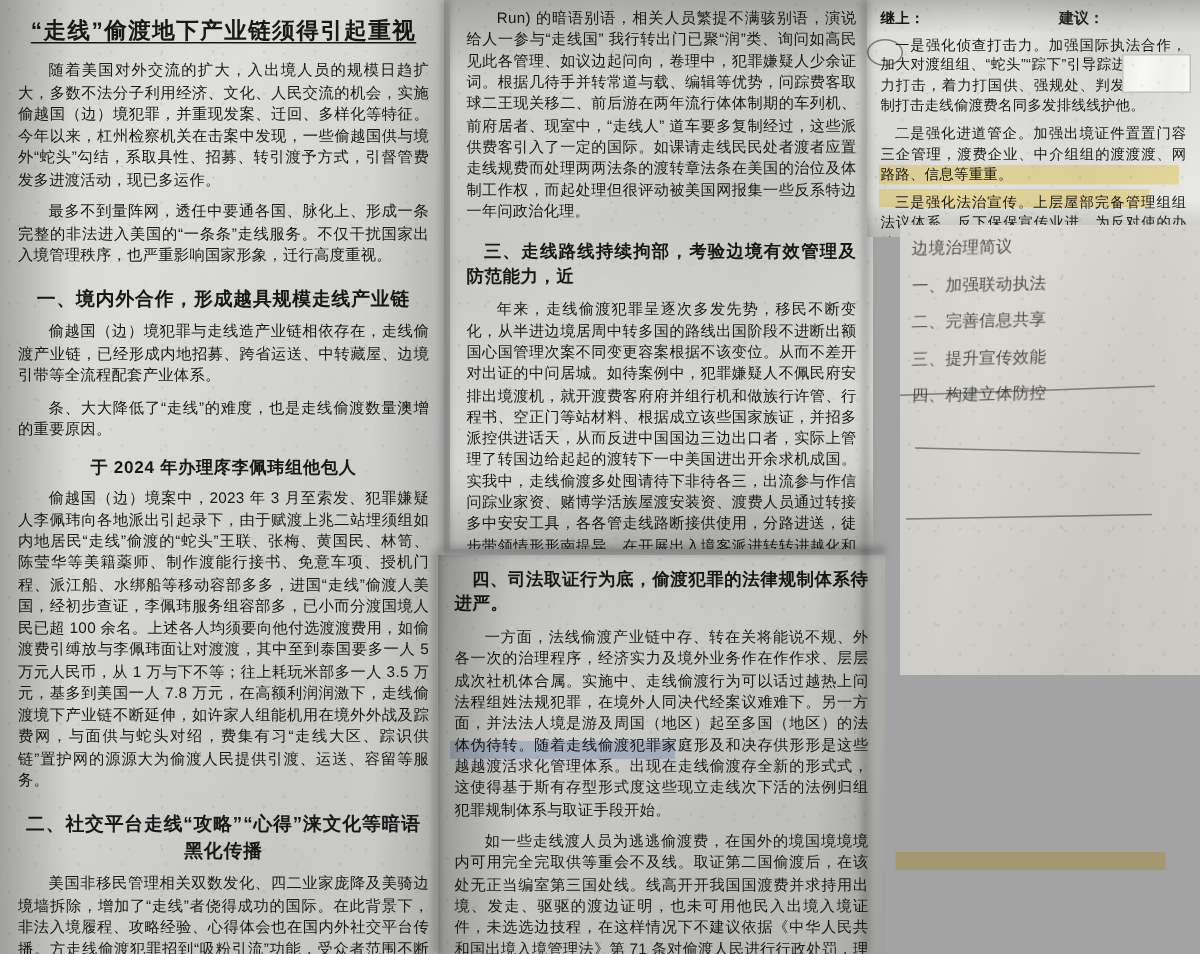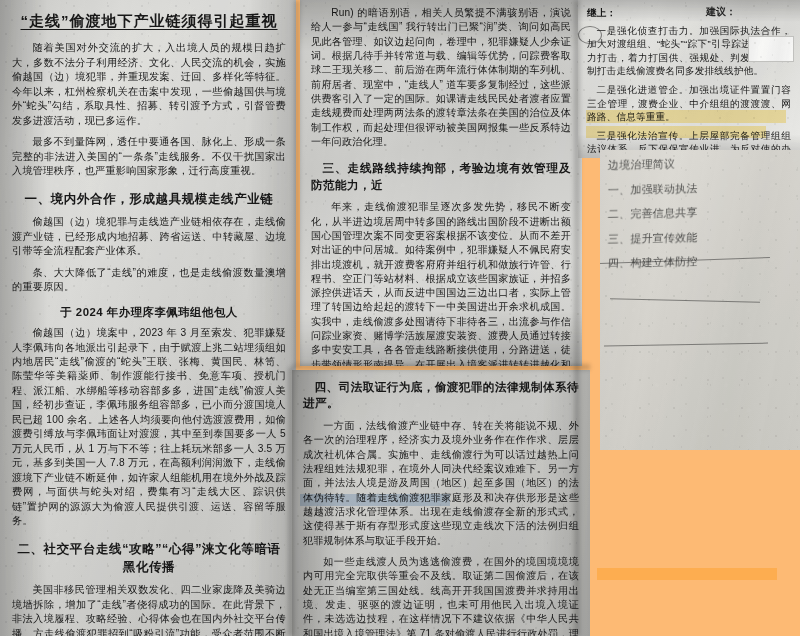--- a/index.html
+++ b/index.html
@@ -10,21 +10,21 @@
   body {
     width: 800px;
     height: 636px;
     position: relative;
     overflow: hidden;
     font-family: "Liberation Sans", sans-serif;
   }
   #canvas {
     position: absolute;
     inset: 0;
-    background: #fdba74;
+    background: #a3a3a3;
   }
   
   .piece {
     position: absolute;
     box-sizing: border-box;
     overflow: hidden;
     color: #1c1c1c;
     line-height: 1.42;
     letter-spacing: 0.2px;
     text-align: justify;

